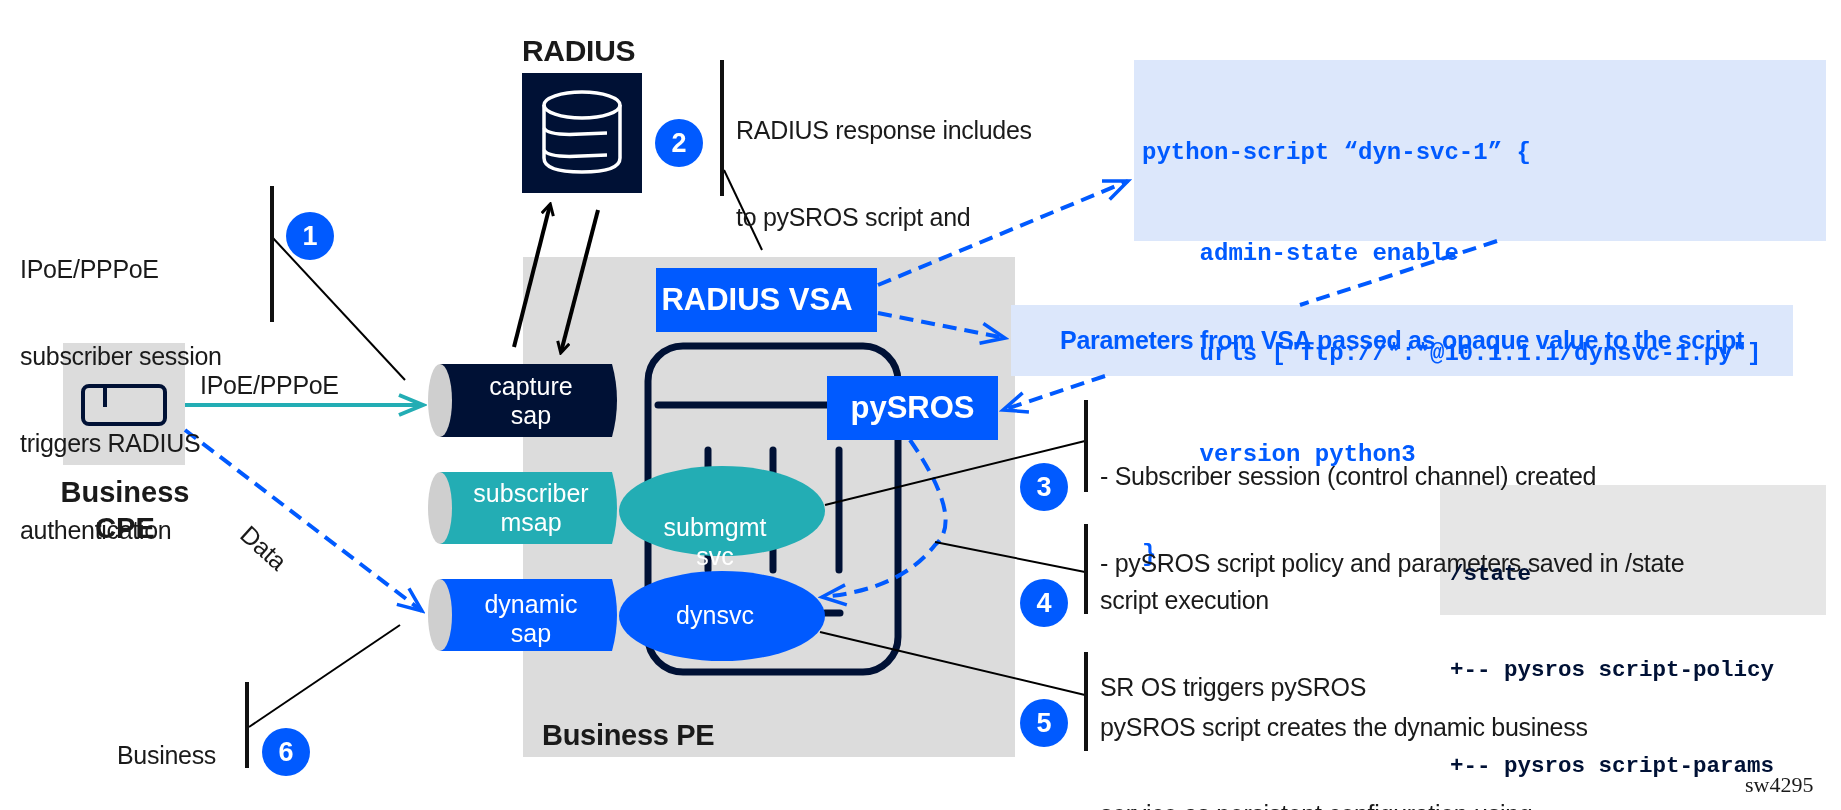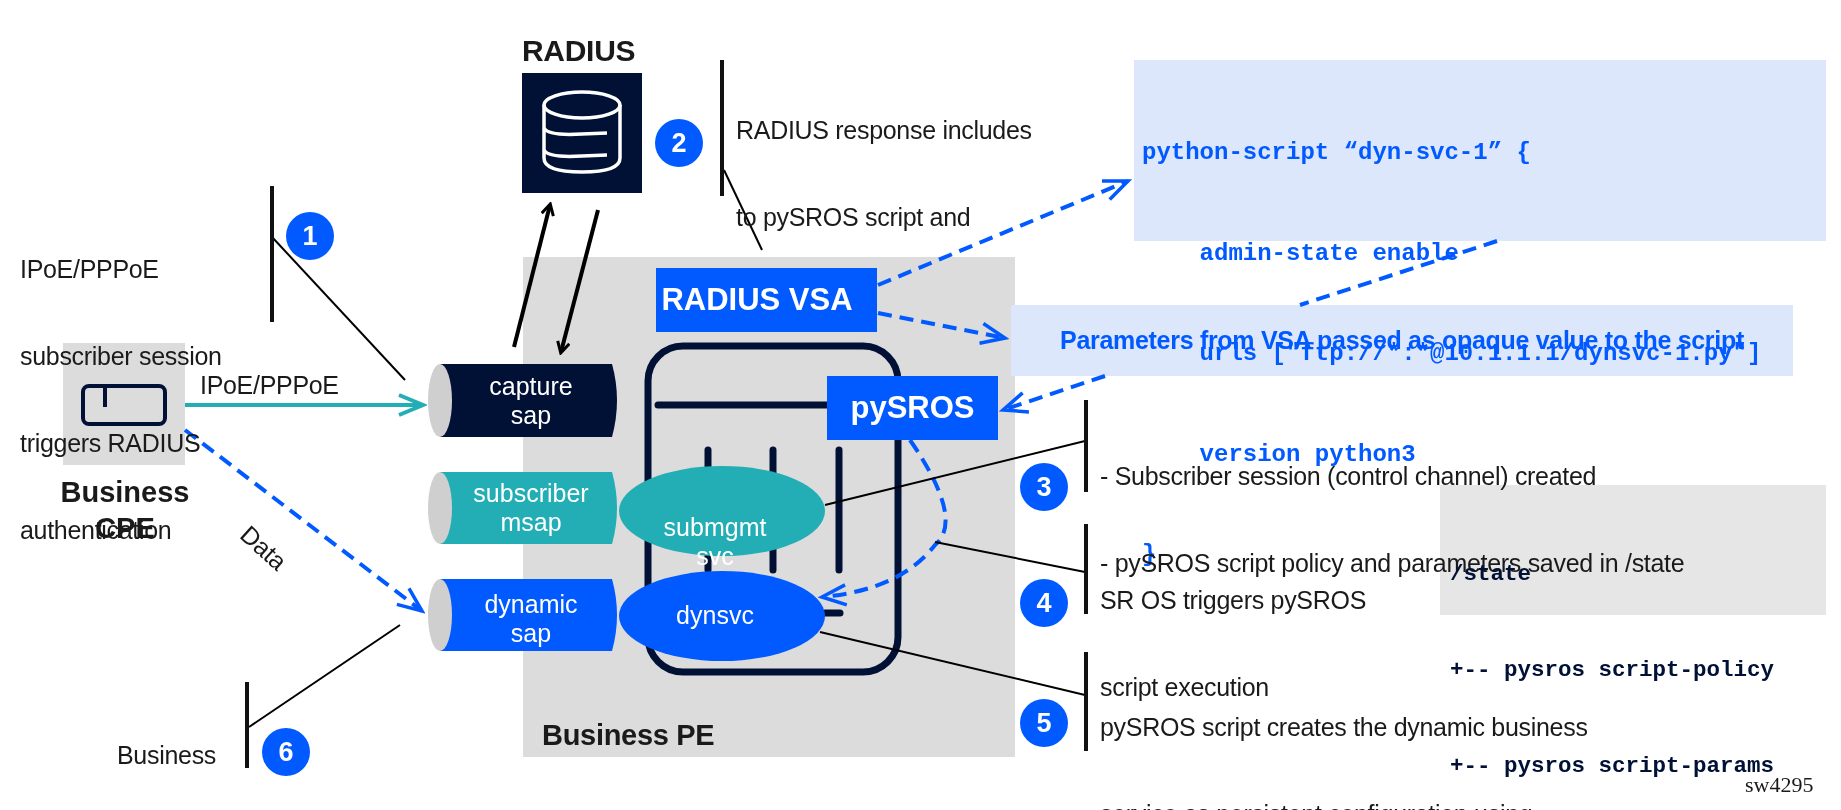--- a/index.html
+++ b/index.html
@@ -181,22 +181,22 @@
 <div class="badge" style="left:1020px; top:463px;">3</div>
 
 <div class="abs code" style="left:1450px; top:494px; color:#001135; font-size:22.5px; line-height:32px;">
   <div>/state</div>
   <div>+-- pysros script-policy</div>
   <div>+-- pysros script-params</div>
 </div>
 
 <div class="vbar" style="left:1084px; top:524px; height:90px;"></div>
 <div class="abs txt" style="left:1100px; top:528px;">
+  <div>script execution</div>
   <div>SR OS triggers pySROS</div>
-  <div>script execution</div>
 </div>
 <div class="badge" style="left:1020px; top:579px;">4</div>
 
 <div class="vbar" style="left:1084px; top:652px; height:99px;"></div>
 <div class="abs txt" style="left:1100px; top:655px;">
   <div>pySROS script creates the dynamic business</div>
   <div>service as persistent configuration using</div>
   
 </div>
 <div class="badge" style="left:1020px; top:699px;">5</div>

